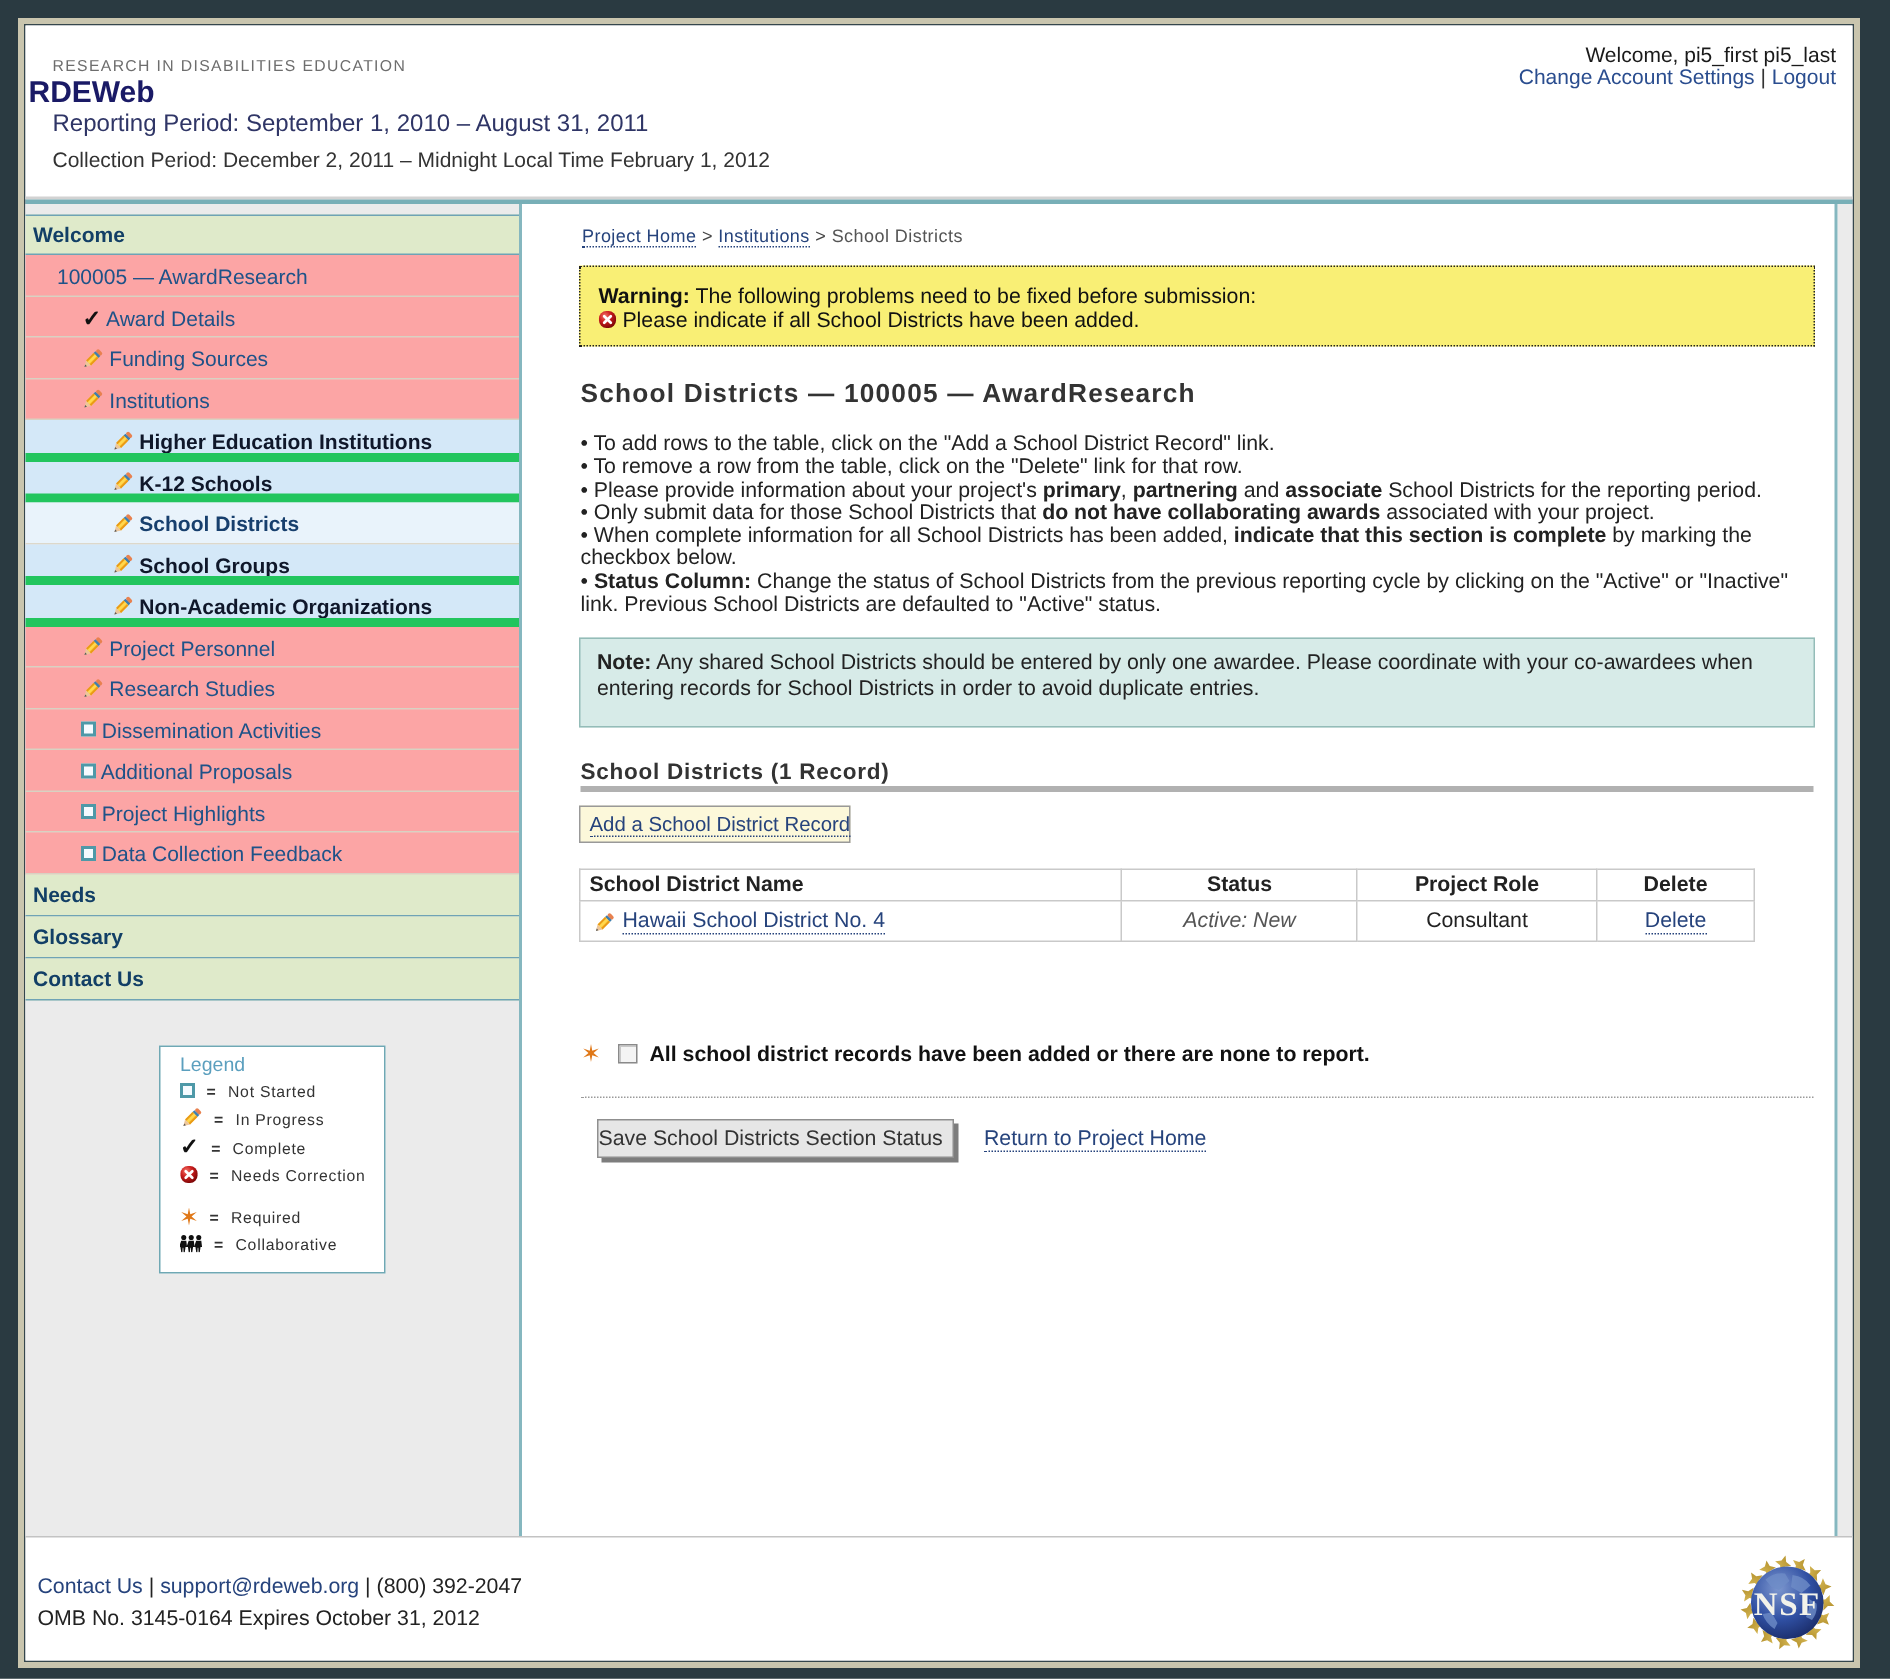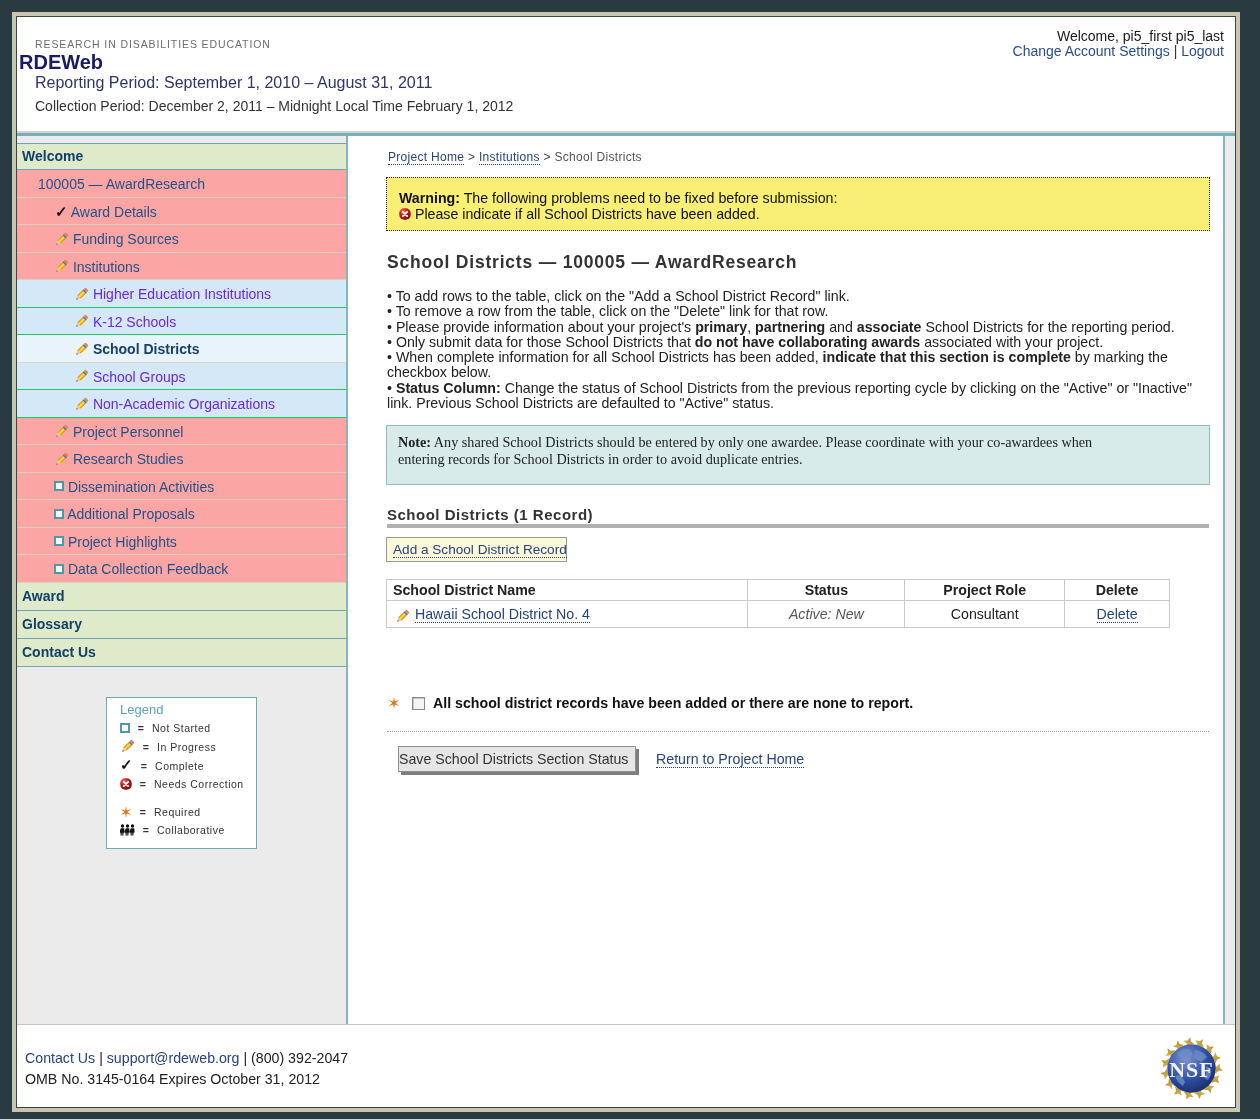--- a/index.html
+++ b/index.html
@@ -18,40 +18,40 @@
 
 #mid { position:absolute; left:0; top:119px; width:1218px; height:888px; background:#ebebeb; }
 #nav { position:absolute; left:0; top:0; width:331px; height:888px; border-right:2px solid #85b7bf; background:#ebebeb; }
 #main { position:absolute; left:331px; top:0; width:877px; height:888px; background:#fff; border-right:2px solid #85b7bf; }
 
 #menu { position:absolute; left:0; top:7px; width:329px; }
 .mrow { position:relative; height:27.5px; line-height:28px; font-size:14px; white-space:nowrap; overflow:hidden; }
 .mgreen { background:#dfeaca; border-top:1px solid #6fa3b5; border-bottom:1px solid #6fa3b5; font-weight:bold; color:#123f66; padding-left:5px; height:27px; line-height:25px; font-size:14px; }
 .mgreen2 { height:28px; line-height:26px; border-top:none; }
 .mb1 { background:#fca5a5; border-bottom:1px solid #d8d2c2; color:#1e5288; }
-.mb2 { background:#d4e8f8; border-bottom:1px solid #22c55e; color:#6d28d9; }
+.mb2 { background:#d4e8f8; border-bottom:6px solid #22c55e; color:#0f172a;font-weight:bold; }
 .msel { background:#e9f3fb; border-bottom:1px solid #ddd8ca; color:#173f6d; font-weight:bold; }
 .mrow .txt { }
 .ic { display:inline-block; vertical-align:middle; margin-top:-2px; }
 .sq { display:inline-block; width:10px; height:10px; border:2px solid #4e99a8; background:#f5fbff; vertical-align:middle; margin-top:-3px; }
 .chk { font-weight:bold; color:#111; font-size:15px; }
 
 #legend { position:absolute; left:89px; top:561px; width:151px; height:152px; background:#fff; border:1px solid #6fa8b4; font-size:10.5px; color:#333; }
 #legend .lt { color:#5b9fbe; font-size:13px; line-height:14px; margin:5px 0 2px 13px; }
 .lrow { height:18.5px; line-height:18.5px; margin-left:13px; letter-spacing:0.5px; }
 .leq { display:inline-block; width:22px; text-align:center; font-weight:bold; }
 
 #crumb { position:absolute; left:40px; top:14px; font-size:12px; color:#444; letter-spacing:0.3px; }
 #crumb a { color:#26437c; }
 .dotu { text-decoration:none; border-bottom:1px dotted #26437c; }
 #warn { position:absolute; left:38px; top:41px; width:824px; height:54px; background:#f9ef75; border:1px dotted #222; font-size:14.2px; color:#111; padding:13px 16px 0 12px; line-height:15.5px; }
 #title { position:absolute; left:39px; top:116px; font-size:17.5px; font-weight:bold; color:#333; letter-spacing:0.8px; }
 #bullets { position:absolute; left:39px; top:153px; width:840px; font-size:14.2px; color:#222; line-height:15.3px; }
 #bullets p { margin:0; }
-#note { position:absolute; left:38px; top:289px; width:824px; height:60px; background:#d7ebe8; border:1px solid #94bcb8; font-size:14.2px; color:#222; padding:8px 0 0 11px; line-height:16.5px;font-family:Liberation Serif, serif; }
+#note { position:absolute; left:38px; top:289px; width:824px; height:60px; background:#d7ebe8; border:1px solid #94bcb8; font-size:14.2px; color:#222; padding:8px 0 0 11px; line-height:16.5px; }
 #sd1 { position:absolute; left:39px; top:370px; font-size:15px; font-weight:bold; color:#333; letter-spacing:0.5px; }
 #rule { position:absolute; left:39px; top:388px; width:822px; height:3.5px; background:#b1b1b1; }
 #addbox { position:absolute; left:38px; top:401px; width:181px; height:25px; background:#fcf8da; border:1px solid #999; font-size:13.6px; padding:4px 0 0 6px; white-space:nowrap; }
 #addbox a { color:#26437c; }
 
 #tbl { position:absolute; left:38px; top:443px; width:784px; border-collapse:collapse; font-size:14.2px; color:#222; }
 #tbl td, #tbl th { border:1px solid #c9c9c9; }
 #tbl th { height:21px; font-weight:bold; }
 #tbl td { height:27px; text-align:center; }
 #tbl .c1 { width:362px; text-align:left; padding-left:6px; }
@@ -196,21 +196,21 @@
                   <rect x="8.6" y="4" width="1.2" height="7" fill="#e89a17"></rect>
                   <rect x="6.6" y="4" width="1.6" height="7" fill="#ffd84e"></rect>
                   <polygon points="5.2,11 9.8,11 7.5,14.9" fill="#edc69a"></polygon>
                   <polygon points="6.7,13.3 8.3,13.3 7.5,14.9" fill="#5a5a5a"></polygon>
                 </g>
               </svg> <span class="txt">Research Studies</span></div>
       <div class="mrow mb1" style="padding-left:37px;"><span class="sq"></span> <span class="txt">Dissemination Activities</span></div>
       <div class="mrow mb1" style="padding-left:37px;"><span class="sq"></span> <span class="txt">Additional Proposals</span></div>
       <div class="mrow mb1" style="padding-left:37px;"><span class="sq"></span> <span class="txt">Project Highlights</span></div>
       <div class="mrow mb1" style="padding-left:37px;"><span class="sq"></span> <span class="txt">Data Collection Feedback</span></div>
-      <div class="mrow mgreen mgreen2">Award</div>
+      <div class="mrow mgreen mgreen2">Needs</div>
       <div class="mrow mgreen mgreen2">Glossary</div>
       <div class="mrow mgreen mgreen2">Contact Us</div>
     </div>
     <div id="legend">
       <div class="lt">Legend</div>
       <div class="lrow"><span class="sq"></span><span class="leq">=</span>Not Started</div>
       <div class="lrow"><svg class="ic" width="15" height="15" viewBox="0 0 15 15">
                 <g transform="rotate(45 7.5 7.5)">
                   <rect x="5.2" y="-0.3" width="4.6" height="2.6" rx="1.2" fill="#e8814f"></rect>
                   <rect x="5.2" y="2.2" width="4.6" height="1.8" fill="#3f7fae"></rect>

